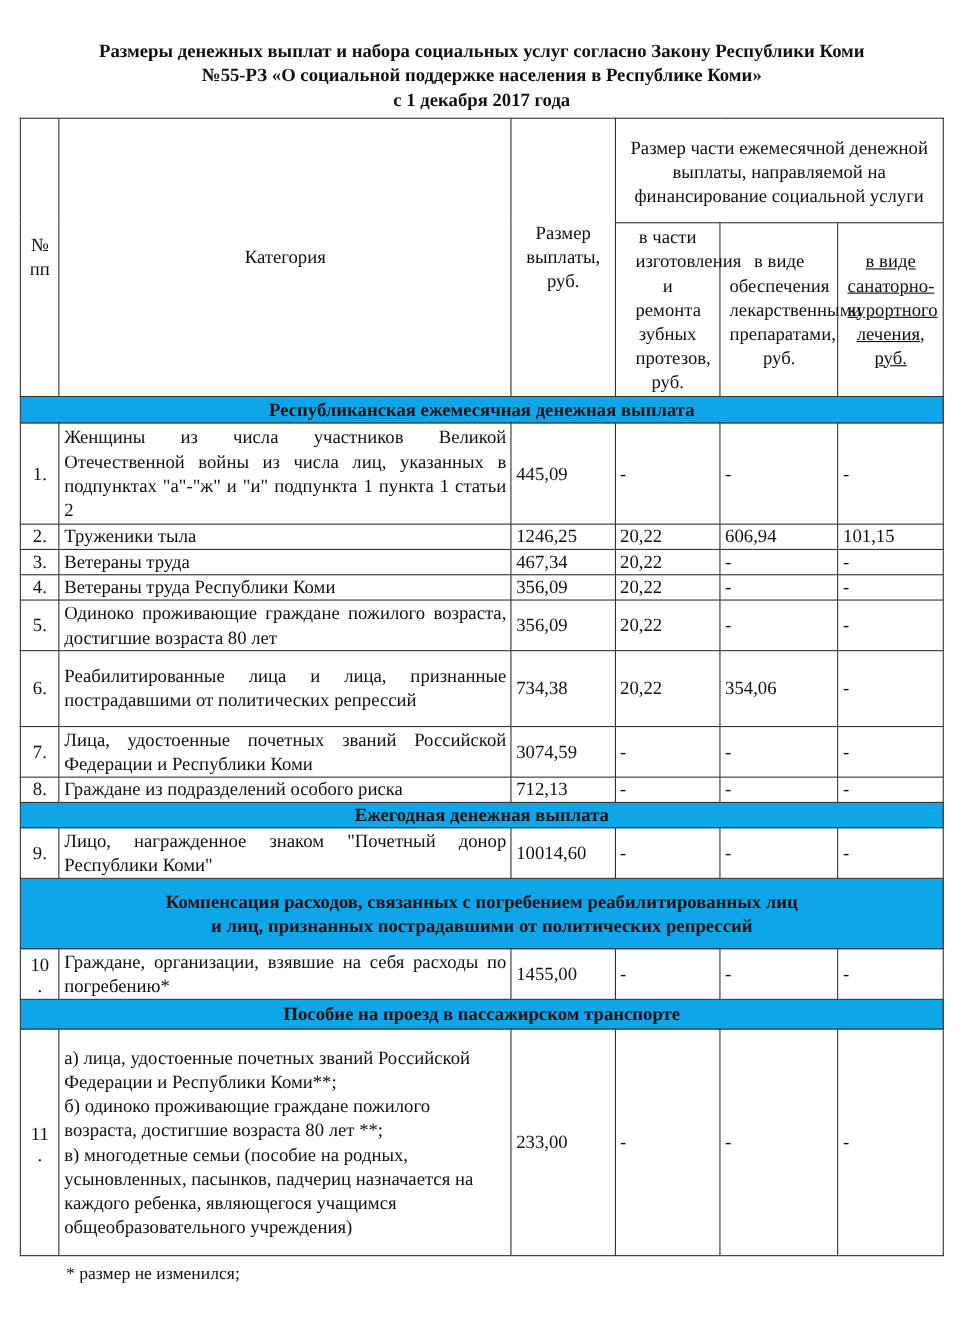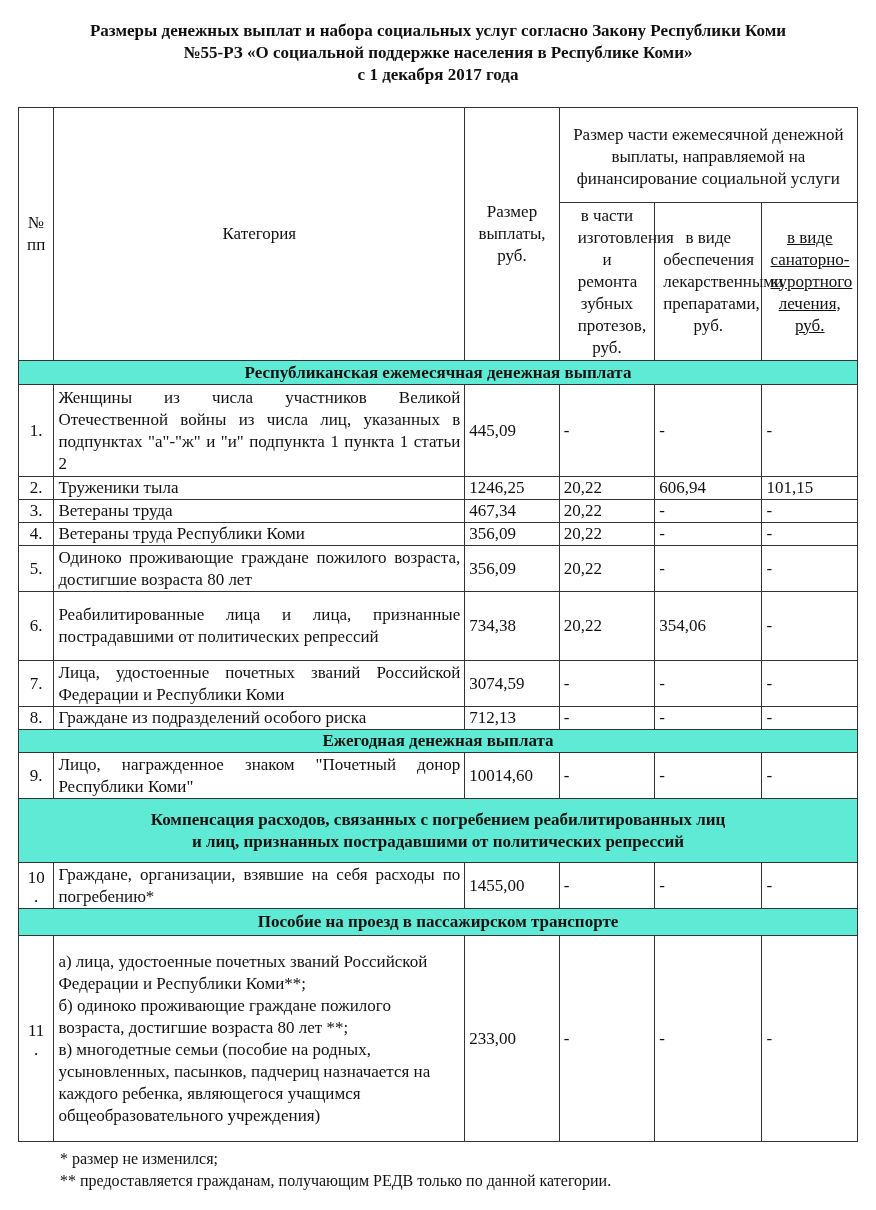--- a/index.html
+++ b/index.html
@@ -10,21 +10,21 @@
     body {
       width: 876px;
       height: 1210px;
       position: relative;
       font-family: "Liberation Serif", serif;
       color: #111;
       overflow: hidden;
     }
     .title {
       position: absolute;
-      top: 20px;
+      top: 36px;
       left: 0;
       width: 876px;
       text-align: center;
       font-weight: bold;
       font-size: 17px;
       line-height: 22px;
     }
     .title div { white-space: nowrap; }
     table.main {
       position: absolute;
@@ -44,21 +44,21 @@
     }
     .c-num { width: 33px; text-align: center; }
     .c-cat { width: 383px; }
     .c-amt { width: 88px; text-align: center; }
     .c-d1 { width: 89px; text-align: center; }
     .c-d2 { width: 100px; text-align: center; }
     .c-d3 { width: 89px; text-align: center; }
     th.hdr { text-align: center; }
     .cat { text-align: justify; }
     tr.section td {
-      background: #5eead4;
+      background: #0ea5e9;
       font-weight: bold;
       text-align: center;
       font-size: 17px;
       line-height: 22px;
     }
     .num-cell { text-align: center; }
     .val { text-align: left; }
     .num-cell .dot { display: block; line-height: 16px; }
     .footnotes {
       position: absolute;
@@ -213,14 +213,13 @@
     <td class="val">233,00</td>
     <td class="val">-</td>
     <td class="val">-</td>
     <td class="val">-</td>
   </tr>
 </tbody>
   </table>
 
 <div class="footnotes">
   <div>* размер не изменился;</div>
-  <div>** предоставляется гражданам, получающим РЕДВ только по данной категории.</div>
 </div>
 
 </body></html>

